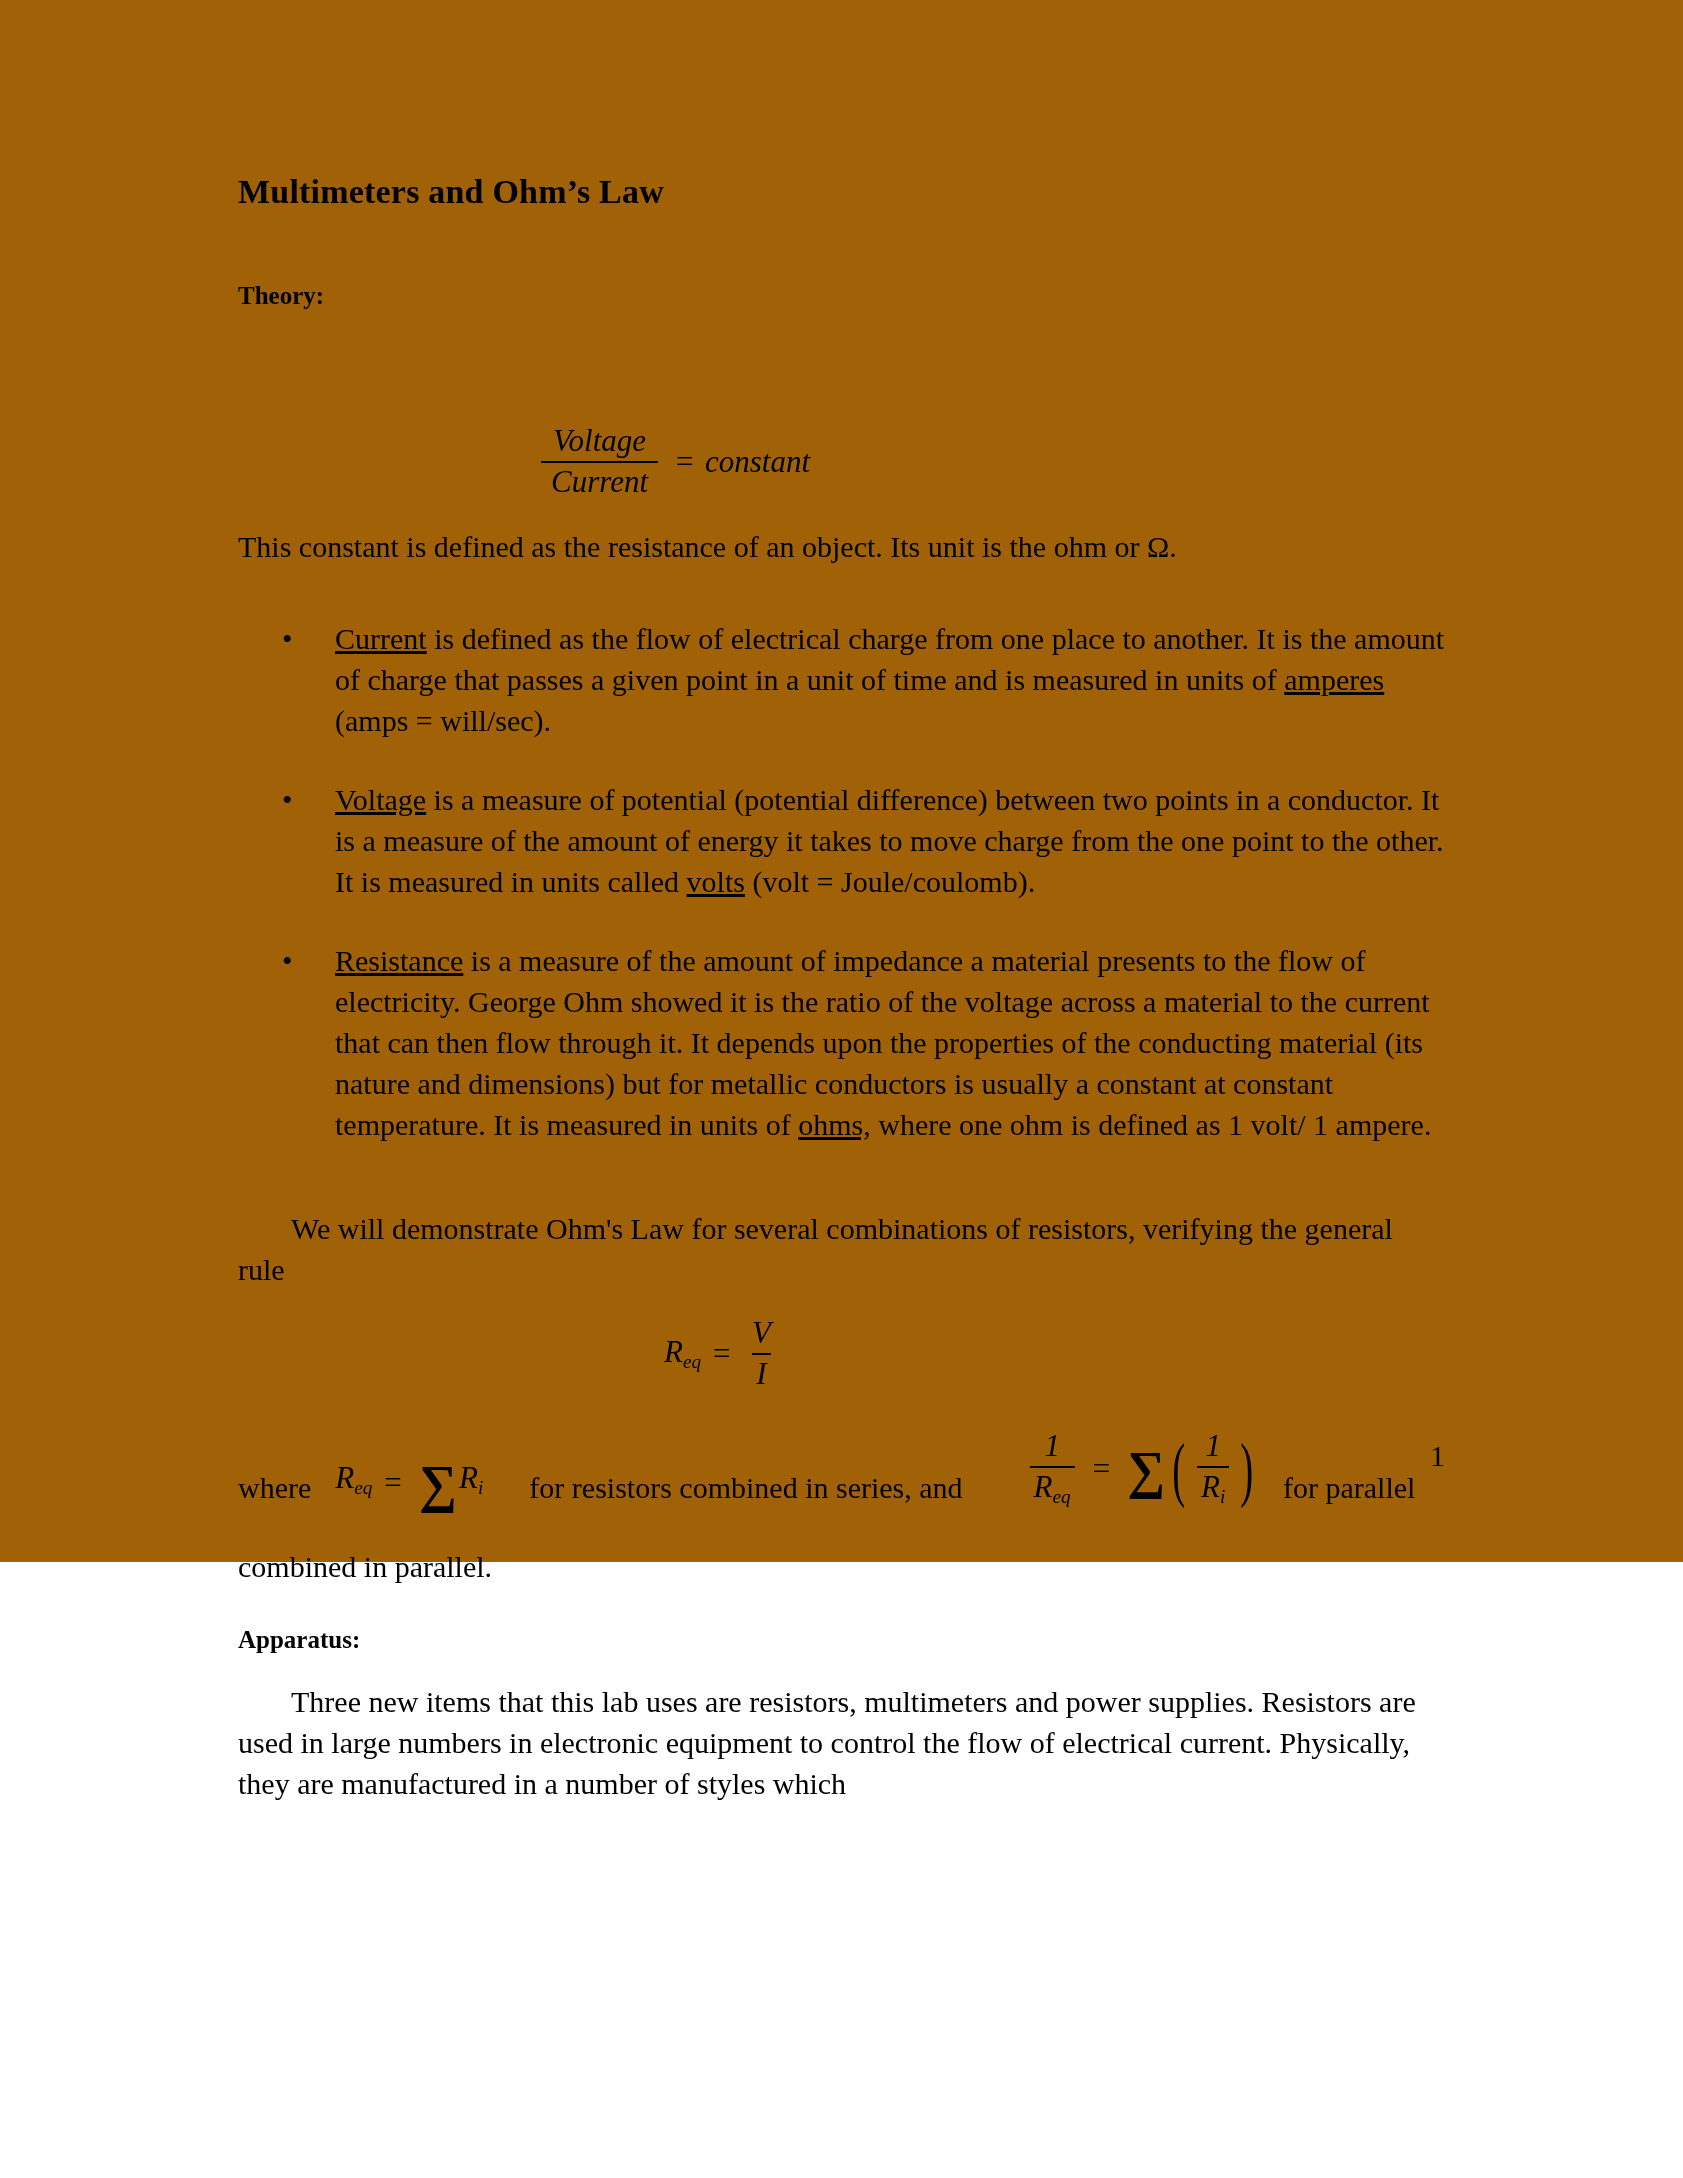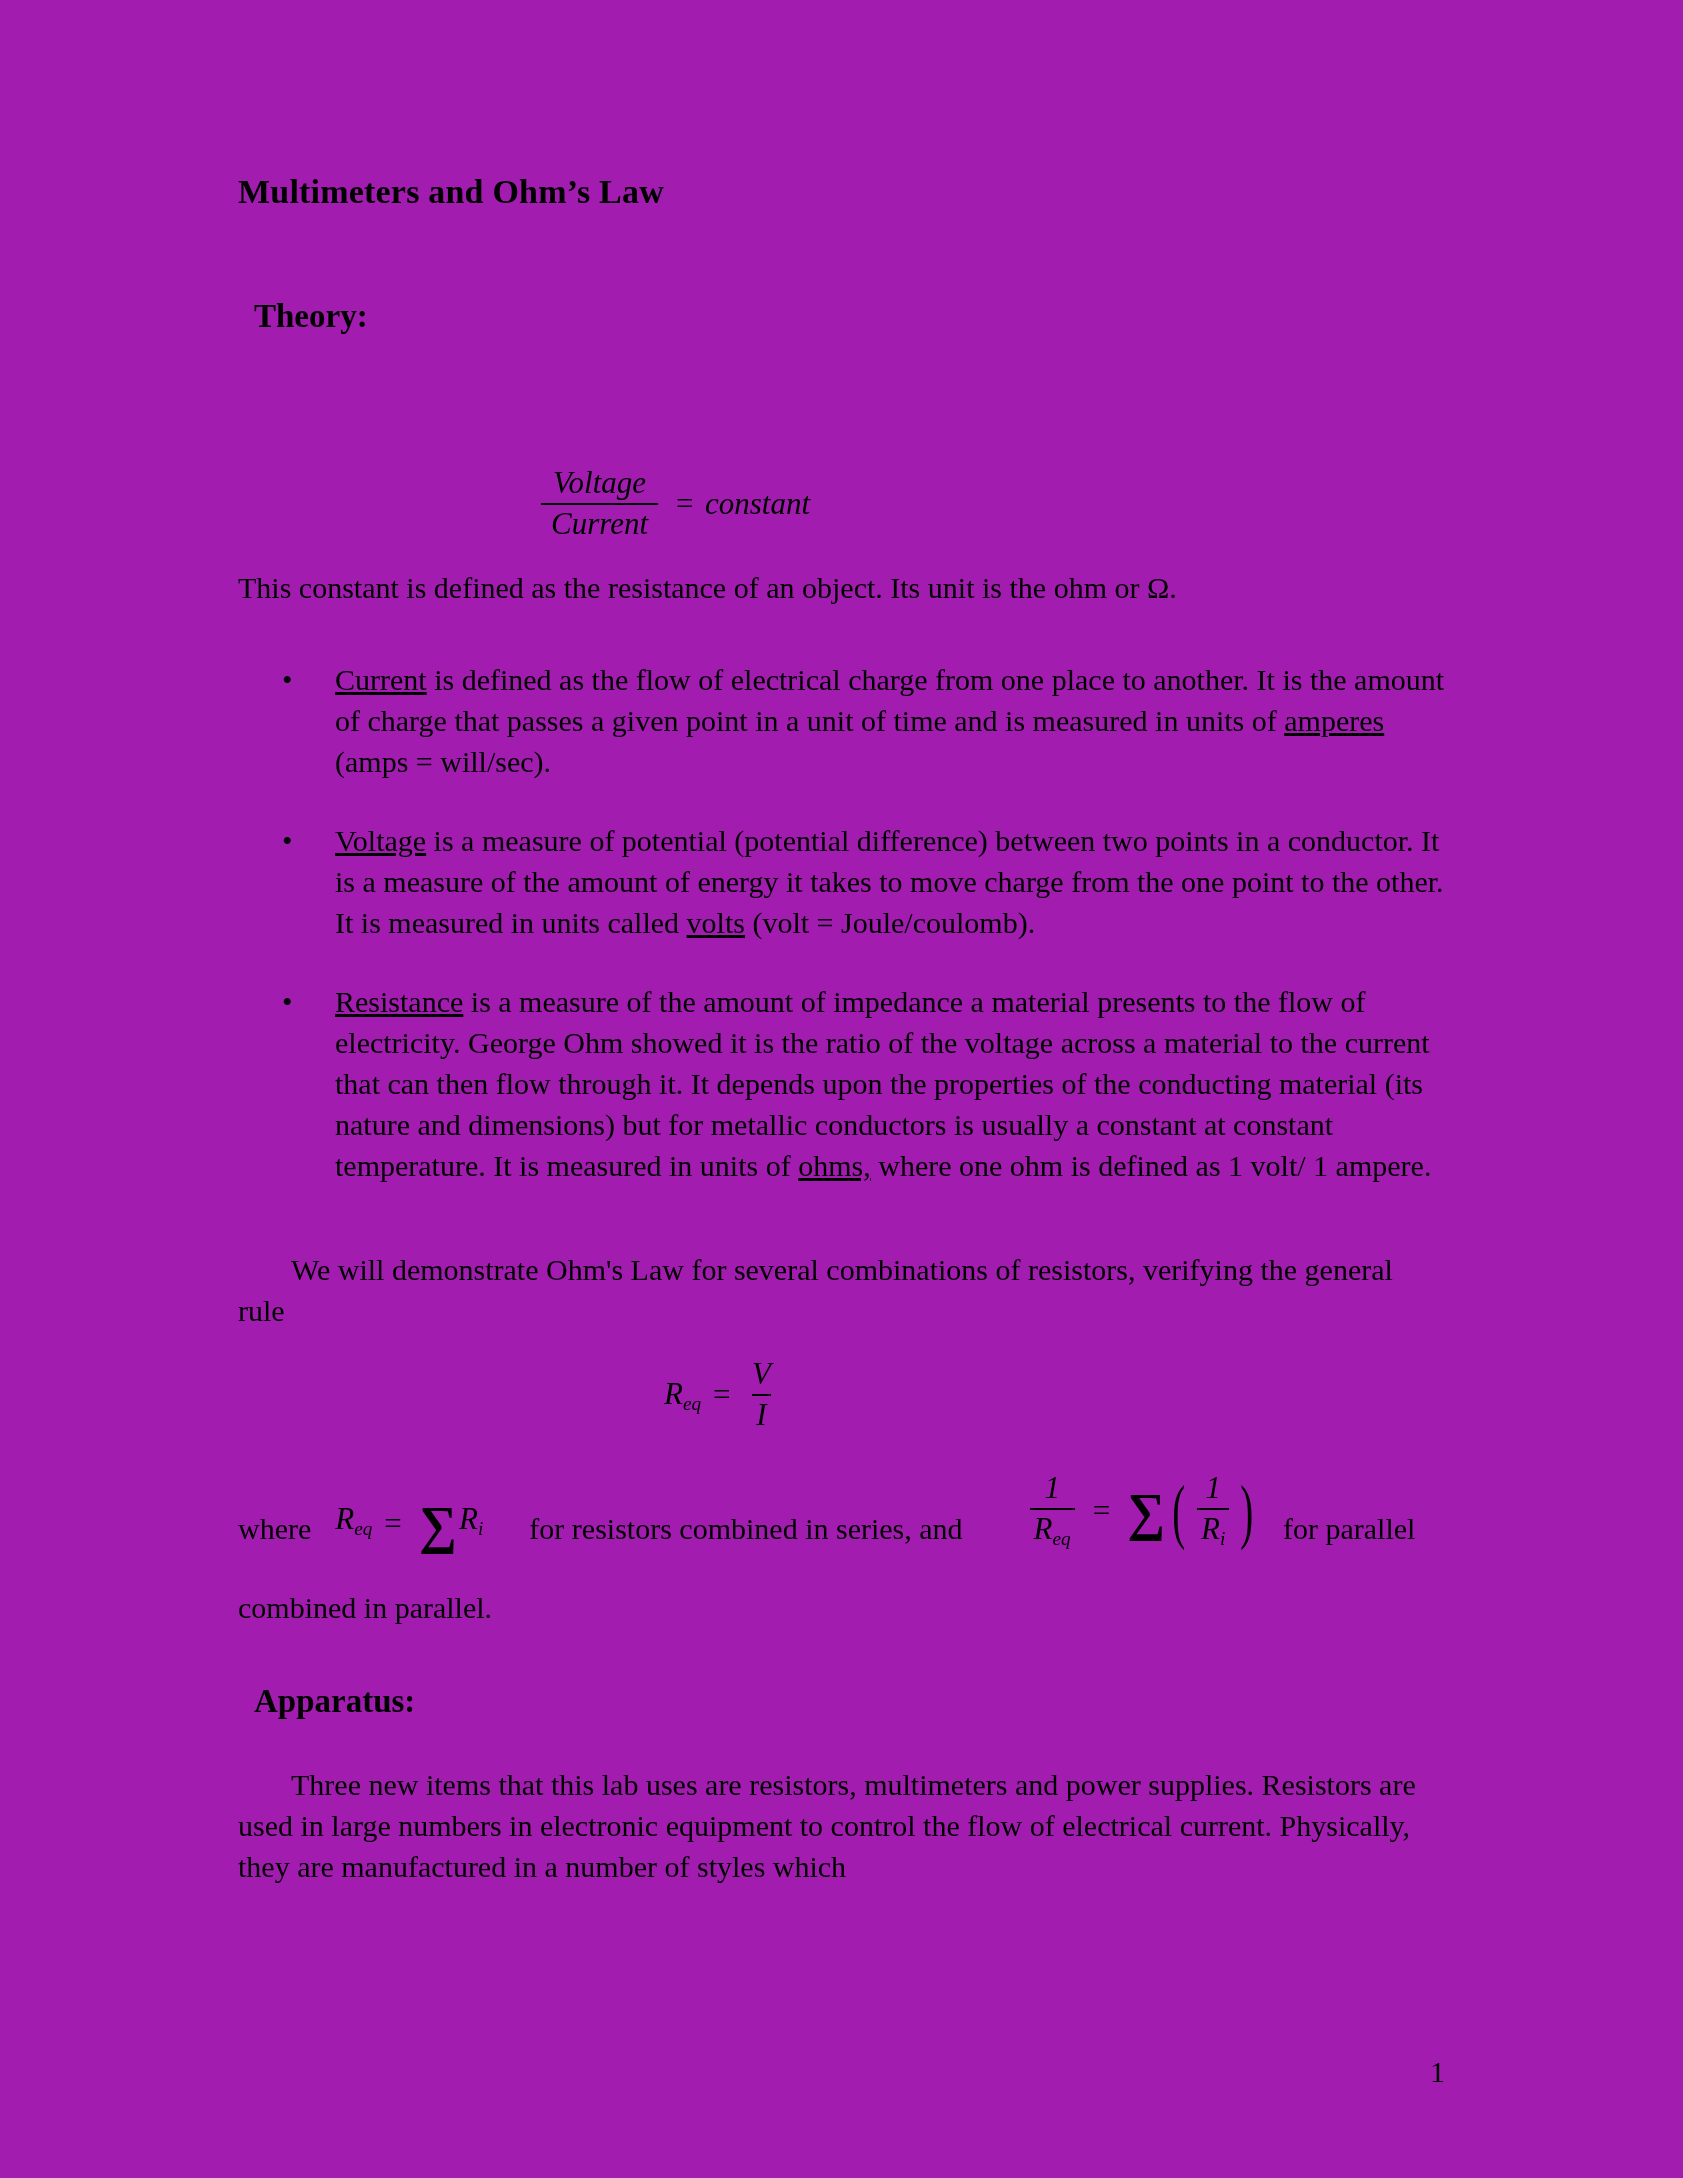--- a/index.html
+++ b/index.html
@@ -11,36 +11,36 @@
     width: 1683px;
     height: 2178px;
     font-family: "Liberation Serif", "DejaVu Serif", serif;
     color: #000000;
     position: relative;
     overflow: hidden;
   }
   .page {
     position: relative;
     width: 1683px;
-    height: 2178px;
-    background: #a21caf;
+    height: 1562px;
+    background: #a16207;
     box-sizing: border-box;
     padding: 173px 238px 0 238px;
   }
   .doc-title {
     font-size: 34px;
     font-weight: bold;
     letter-spacing: 0.2px;
     margin: 0 0 0 0;
     line-height: 1.1;
   }
   .section-heading {
-    font-size: 33px;
+    font-size: 25px;
     font-weight: bold;
-    margin: 16px;
+    margin: 0;
     line-height: 1.2;
   }
   .gap-after-title { height: 71px; }
   .gap-after-theory { height: 61px; }
   .gap-sm { height: 26px; }
   .gap-md { height: 38px; }
   .gap-lg { height: 51px; }
   .gap-xl { height: 63px; }
 
   p.body {

